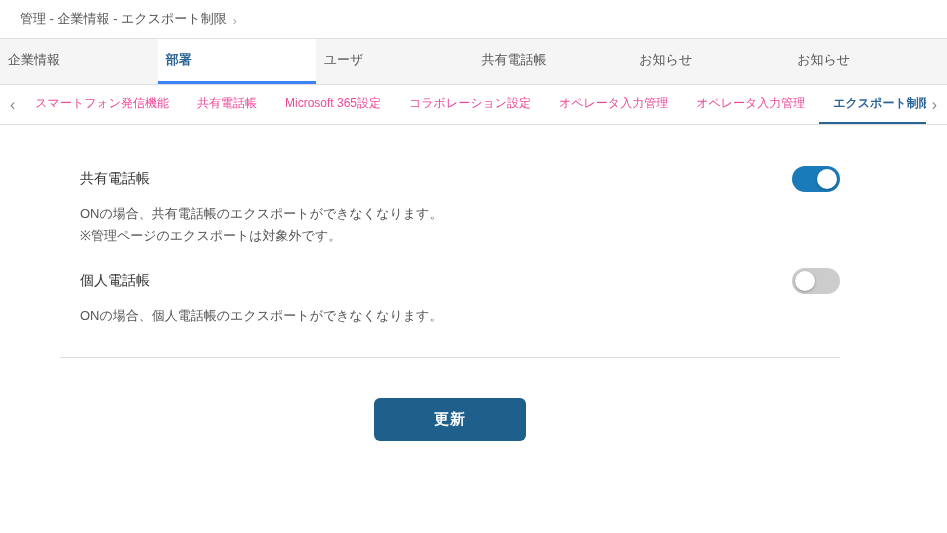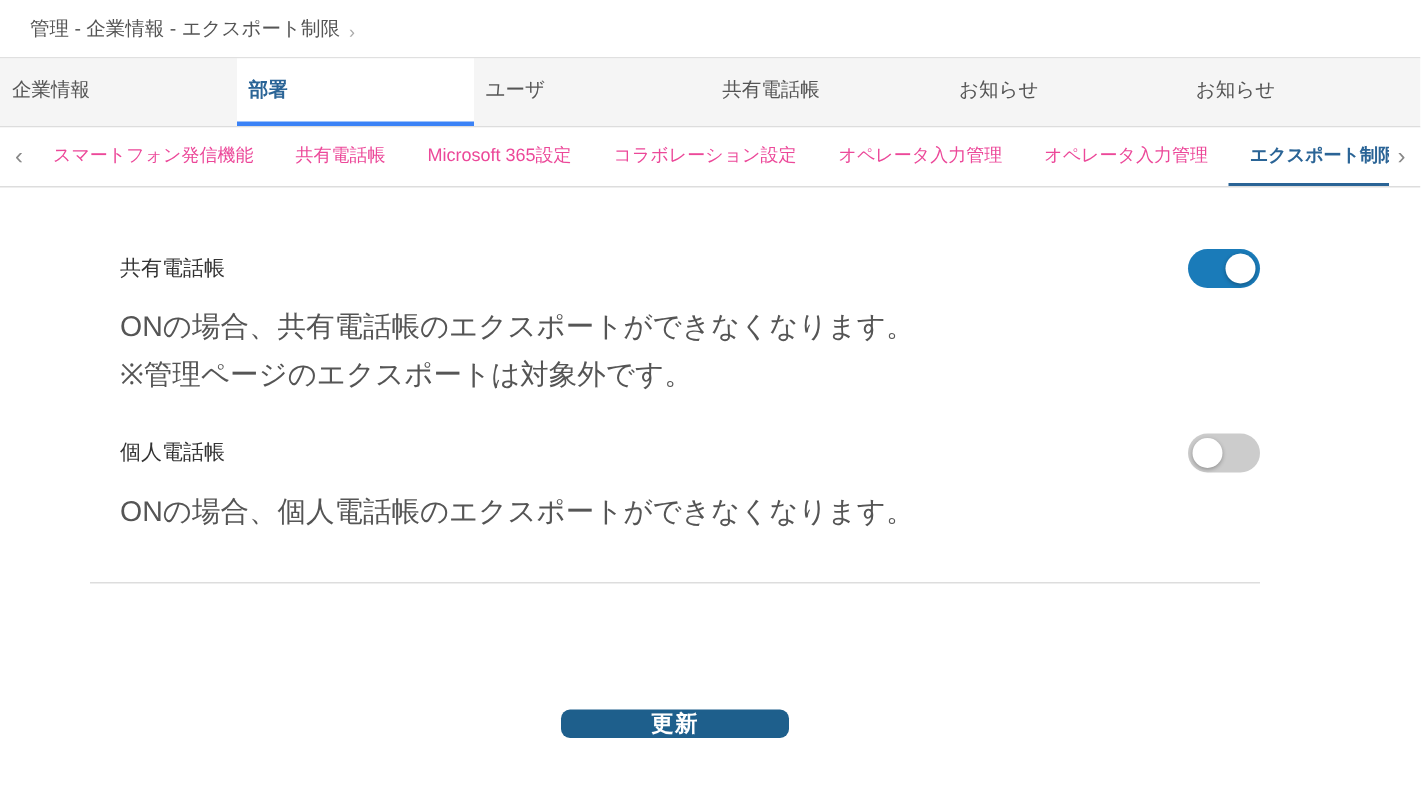--- a/index.html
+++ b/index.html
@@ -142,21 +142,21 @@
     .toggle-track.on .toggle-knob {
       left: 25px;
     }
     .toggle-track.off .toggle-knob {
       left: 3px;
     }
 
     
     .desc-text {
       padding: 0 0 10px 20px;
-      font-size: 19px;
+      font-size: 13px;
       color: #555;
       line-height: 1.7;
     }
 
     .divider {
       border: none;
       border-top: 1px solid #ddd;
       margin: 20px 0 30px 0;
     }
 
@@ -164,27 +164,26 @@
     .update-btn-wrapper {
       display: flex;
       justify-content: center;
       padding: 10px 0;
     }
     .update-btn {
       background: #1e5f8c;
       color: #fff;
       border: none;
       border-radius: 6px;
-      padding: 0 60px;
+      padding: 12px 60px;
       font-size: 15px;
       cursor: pointer;
       font-family: inherit;
       font-weight: bold;
       letter-spacing: 1px;
-      margin-top: 44px;
     }
   </style>
 </head>
 <body>
 
 <div class="breadcrumb-bar">
   <span>管理 - 企業情報 - エクスポート制限</span>
   <span class="chevron-right">›</span>
 </div>
 

